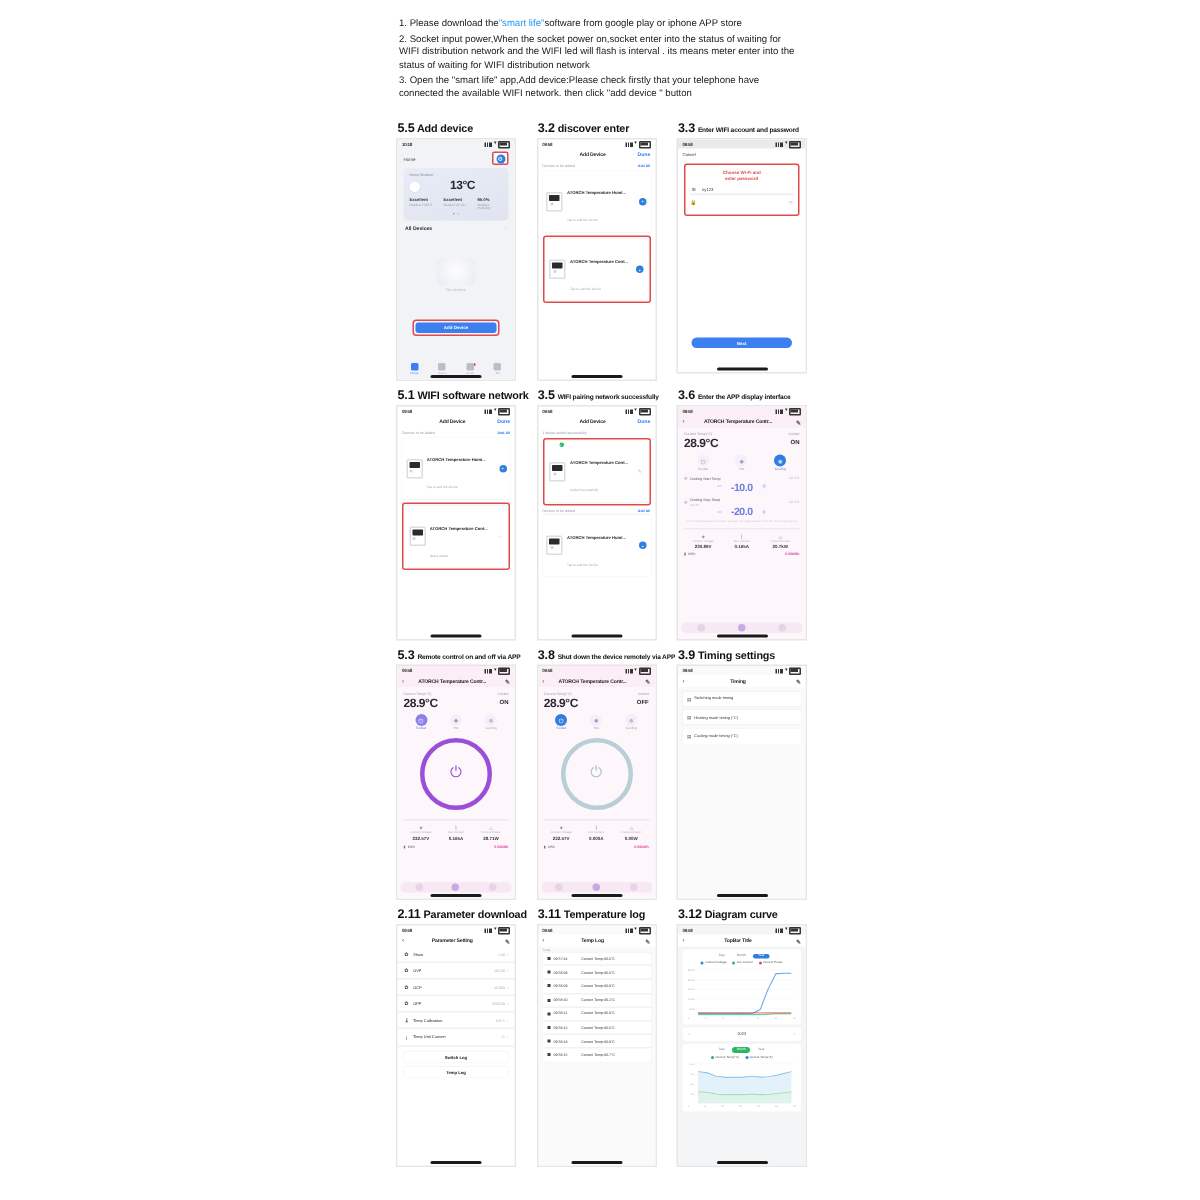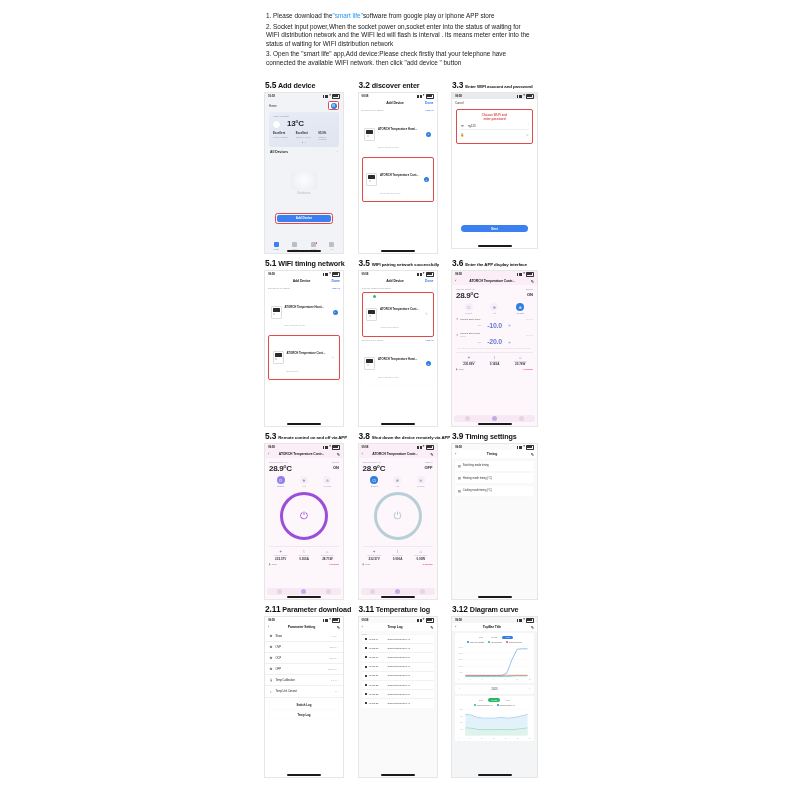--- a/index.html
+++ b/index.html
@@ -41,21 +41,21 @@
   .nb-right.icon{color:#666;font-size:4px;}
 
   .home{background:#f2f3f7;height:100%;}
   .home-head{display:flex;align-items:center;justify-content:space-between;padding:2px 4px 1px;}
   .home-city{font-size:3px;color:#444;}
   .gear-box{width:9px;height:7px;border:1px solid #e04a4a;border-radius:1.5px;display:flex;align-items:center;justify-content:center;background:#fff;}
   .gear{width:6px;height:6px;border-radius:50%;background:#2f7fe0;display:flex;align-items:center;justify-content:center;color:#fff;font-size:4px;line-height:1;}
 
   .wcard{margin:1px 4px 0;background:linear-gradient(165deg,#e8ecf6,#dfe4f0);border-radius:3px;padding:3px 4px 4px;}
   .wcard .wlabel{font-size:2.4px;color:#8a8f9c;}
-  .wtemp-row{display:flex;align-items:flex-end;gap:7px;margin-top:1px;}
+  .wtemp-row{display:flex;align-items:flex-end;gap:20px;margin-top:1px;}
   .wsun{width:7px;height:7px;border-radius:50%;background:#fff;box-shadow:0 0 1px rgba(0,0,0,.12);}
   .wtemp{font-size:8px;font-weight:700;color:#24282f;letter-spacing:-.3px;}
   .wstats{display:flex;gap:6px;margin-top:3px;}
   .wstat{flex:1;}
   .wstat .v{font-size:2.8px;font-weight:700;color:#30343c;}
   .wstat .k{font-size:2.2px;color:#9aa0ac;margin-top:.5px;}
   .wdots{display:flex;justify-content:center;gap:1.5px;margin-top:2px;}
   .wdots i{width:1.2px;height:1.2px;border-radius:50%;background:#b9bec9;display:block;}
   .wdots i.on{background:#7e8694;}
 
@@ -365,21 +365,21 @@
             <div class="nextbtn">Next</div>
             <div class="homebar"></div>
           </div>
         </div>
       </div>
     </div>
 
     <div class="row">
 
       <div class="cell">
-        <div class="sec-title"><span class="num">5.1</span> <span>WIFI timing network</span></div>
+        <div class="sec-title"><span class="num">5.1</span> <span>WIFI software network</span></div>
         <div class="phone h155">
           <div class="statusbar">
             <span class="sb-time">09:58</span>
             <span class="sb-right">
                 <span class="sb-bars"></span>
                 <span class="sb-wifi">▾</span>
                 <span class="sb-bat"></span>
               </span>
           </div>
           <div class="navbar">

